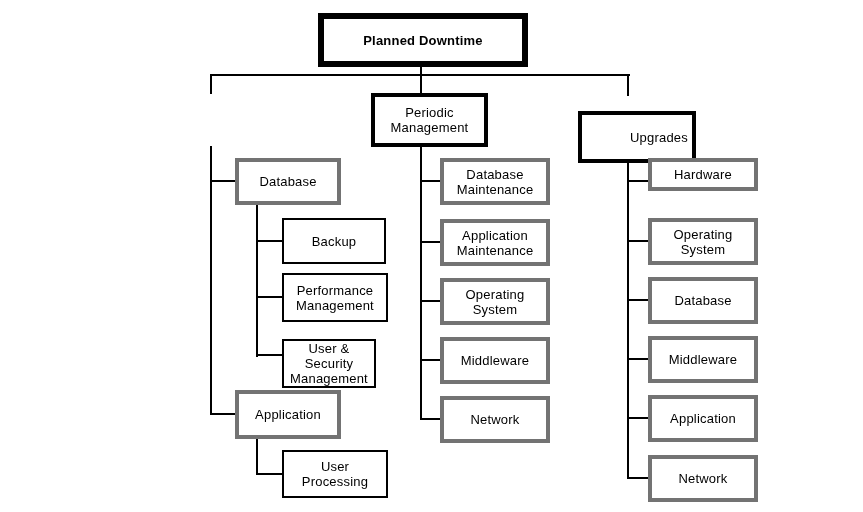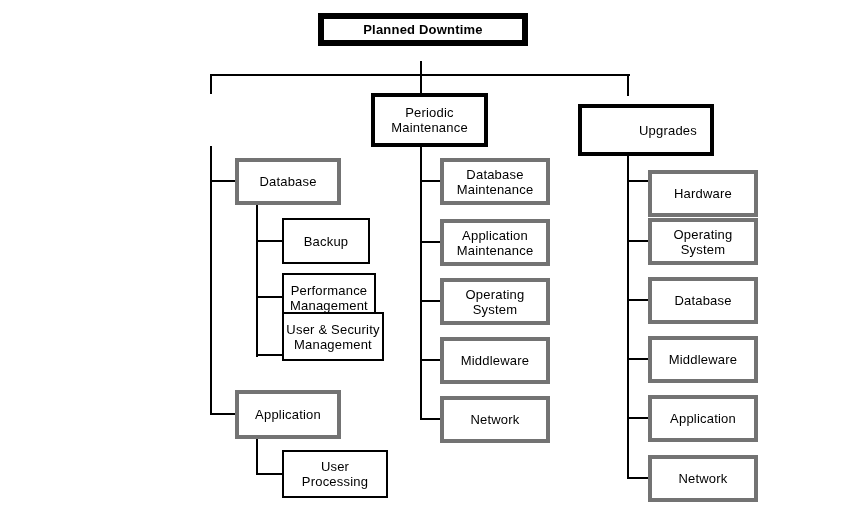--- a/index.html
+++ b/index.html
@@ -64,46 +64,46 @@
   <div class="hline" style="left:420px; top:418px; width:21px;"></div>
 
   <div class="vline" style="left:627px; top:146px; height:333px;"></div>
   <div class="hline" style="left:627px; top:180px; width:22px;"></div>
   <div class="hline" style="left:627px; top:240px; width:22px;"></div>
   <div class="hline" style="left:627px; top:299px; width:22px;"></div>
   <div class="hline" style="left:627px; top:358px; width:22px;"></div>
   <div class="hline" style="left:627px; top:417px; width:22px;"></div>
   <div class="hline" style="left:627px; top:477px; width:22px;"></div>
 
-  <div class="box lvl0" style="left:318px; top:13px; width:210px; height:33px;">Planned Downtime</div>
+  <div class="box lvl0" style="left:318px; top:13px; width:210px; height:54px;">Planned Downtime</div>
 
   <div class="box lvl1" style="left:371px; top:93px; width:117px; height:54px;">Periodic
-Maintenance</div>
-  <div class="box lvl1" style="left:578px; top:104px; width:136px; height:52px;padding-left:44px;">Upgrades</div>
+Management</div>
+  <div class="box lvl1" style="left:578px; top:111px; width:118px; height:52px;padding-left:44px;">Upgrades</div>
 
   <div class="box thick" style="left:235px; top:158px; width:106px; height:47px;">Database</div>
-  <div class="box thin" style="left:282px; top:218px; width:88px; height:46px;">Backup</div>
-  <div class="box thin" style="left:282px; top:273px; width:94px; height:49px;">Performance
+  <div class="box thin" style="left:282px; top:218px; width:104px; height:46px;">Backup</div>
+  <div class="box thin" style="left:282px; top:273px; width:106px; height:49px;">Performance
 Management</div>
-  <div class="box thin" style="left:282px; top:312px; width:102px; height:49px;">User &amp; Security
+  <div class="box thin" style="left:282px; top:339px; width:94px; height:49px;">User &amp; Security
 Management</div>
   <div class="box thick" style="left:235px; top:390px; width:106px; height:49px;">Application</div>
   <div class="box thin" style="left:282px; top:450px; width:106px; height:48px;">User
 Processing</div>
 
   <div class="box thick" style="left:440px; top:158px; width:110px; height:47px;">Database
 Maintenance</div>
   <div class="box thick" style="left:440px; top:219px; width:110px; height:47px;">Application
 Maintenance</div>
   <div class="box thick" style="left:440px; top:278px; width:110px; height:47px;">Operating
 System</div>
   <div class="box thick" style="left:440px; top:337px; width:110px; height:47px;">Middleware</div>
   <div class="box thick" style="left:440px; top:396px; width:110px; height:47px;">Network</div>
 
-  <div class="box thick" style="left:648px; top:170px; width:110px; height:47px;">Hardware</div>
+  <div class="box thick" style="left:648px; top:158px; width:110px; height:33px;">Hardware</div>
   <div class="box thick" style="left:648px; top:218px; width:110px; height:47px;">Operating
 System</div>
   <div class="box thick" style="left:648px; top:277px; width:110px; height:47px;">Database</div>
   <div class="box thick" style="left:648px; top:336px; width:110px; height:47px;">Middleware</div>
   <div class="box thick" style="left:648px; top:395px; width:110px; height:47px;">Application</div>
   <div class="box thick" style="left:648px; top:455px; width:110px; height:47px;">Network</div>
 
 </div>
 
 </body></html>

